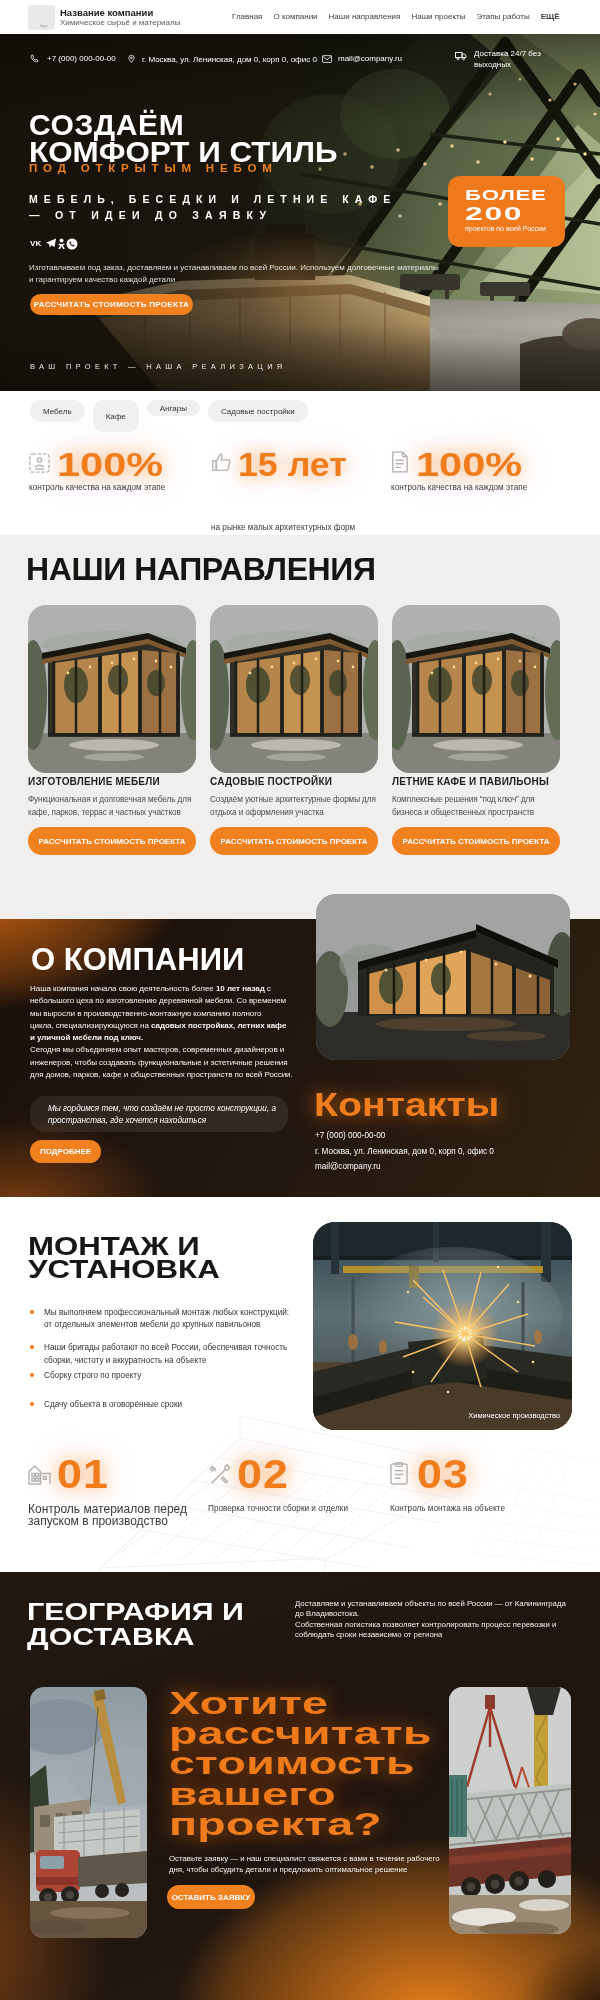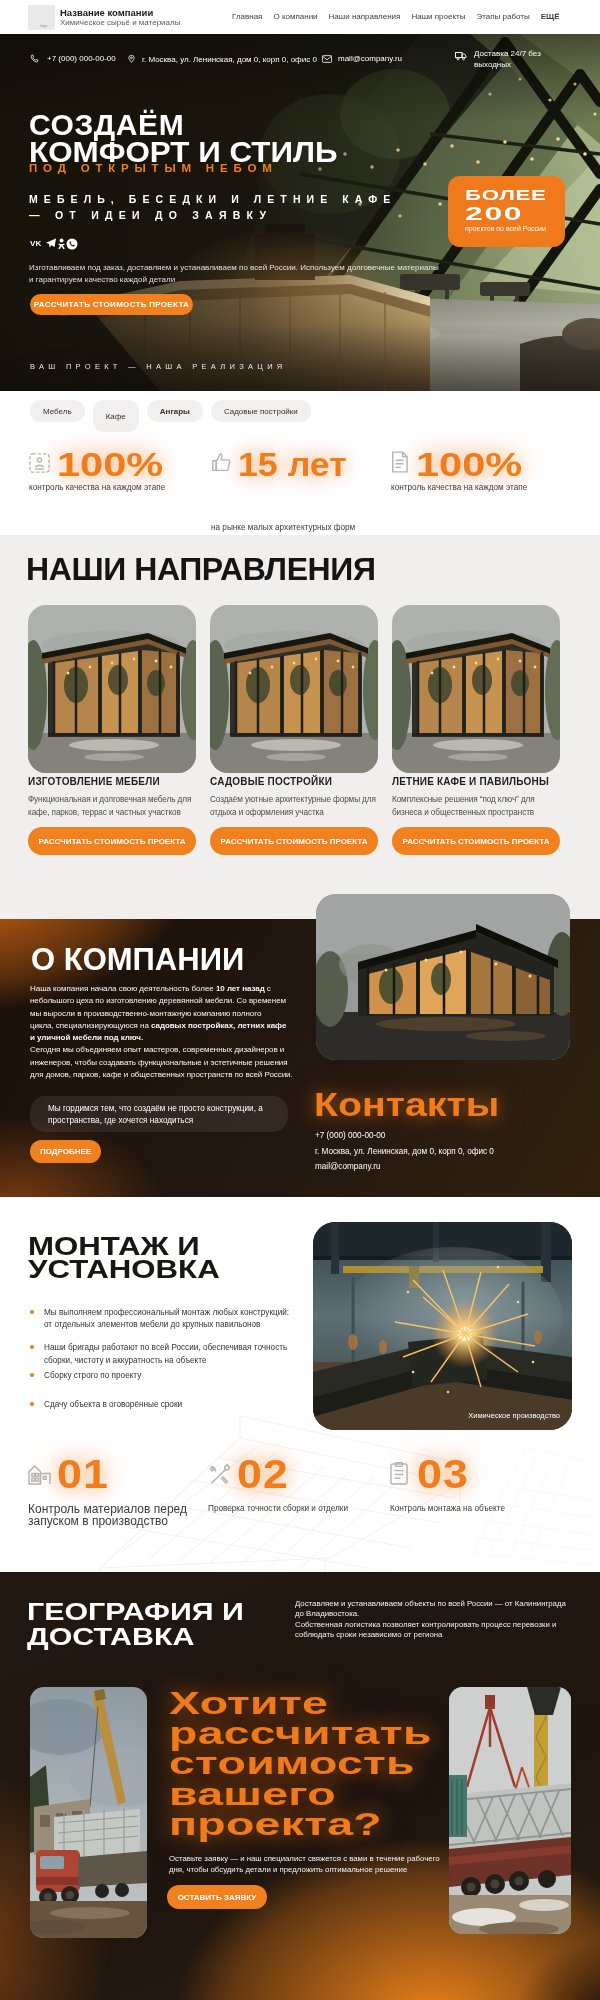--- a/index.html
+++ b/index.html
@@ -245,21 +245,21 @@
       <div style="position:absolute;left:17px;top:27px;font-size:18.5px;font-weight:bold;letter-spacing:1px;transform:scaleX(1.72);transform-origin:left top;">200</div>
       <div style="position:absolute;left:17px;top:49px;font-size:7px;">проектов по всей России</div>
     </div>
 
     <div class="abs" style="left:30px;top:328px;font-size:7.5px;letter-spacing:4.3px;color:rgba(255,255,255,.9);">ВАШ ПРОЕКТ — НАША РЕАЛИЗАЦИЯ</div>
   </div>
 
   <div class="abs" style="left:30px;top:400px;display:flex;gap:8px;">
     <div style="background:#f1f0ee;border-radius:11px;height:22px;display:flex;align-items:center;padding:0 13px;font-size:8px;color:#333;">Мебель</div>
     <div style="background:#f1f0ee;border-radius:11px;height:32px;display:flex;align-items:center;padding:0 13px;font-size:8px;color:#333;">Кафе</div>
-    <div style="background:#f1f0ee;border-radius:11px;height:22px;display:flex;align-items:center;padding:0 13px;font-size:8px;color:#333;font-weight:bold;">Ангары</div>
+    <div style="background:#f1f0ee;border-radius:11px;height:16px;display:flex;align-items:center;padding:0 13px;font-size:8px;color:#333;">Ангары</div>
     <div style="background:#f1f0ee;border-radius:11px;height:22px;display:flex;align-items:center;padding:0 13px;font-size:8px;color:#333;">Садовые постройки</div>
   </div>
 
   <div class="abs" style="left:29px;top:453px;">
     <svg width="21" height="20" viewBox="0 0 24 23" fill="none" stroke="#b5b5b5" stroke-width="1.6">
         <rect x="1" y="1" width="22" height="21" rx="3" stroke-dasharray="4 2"></rect>
         <circle cx="12" cy="8" r="2.4"></circle>
         <path d="M7 16 q5 -4 10 0"></path>
         <path d="M7 18.5 h10"></path>
       </svg>
@@ -332,21 +332,21 @@
 
   <div class="abs" id="sec-about" style="left:0;top:919px;width:600px;height:278px;background:
     radial-gradient(210px 130px at 3% 104%, rgba(198,95,22,.55), transparent 70%),
     radial-gradient(310px 190px at -6% -16%, rgba(236,115,20,.95), rgba(236,115,20,.3) 55%, transparent 72%),
     linear-gradient(120deg,#1b1008 0%, #231810 55%, #31220f 100%);"></div>
 
   <div class="abs" style="left:31px;top:942px;font-size:31px;font-weight:bold;color:#fff;letter-spacing:0;">О КОМПАНИИ</div>
 
   <div class="abs" style="left:30px;top:983px;font-size:8px;line-height:12.3px;color:rgba(255,255,255,.96);white-space:nowrap;letter-spacing:-.05px;">Наша компания начала свою деятельность более <b>10 лет назад</b> с<br>небольшого цеха по изготовлению деревянной мебели. Со временем<br>мы выросли в производственно-монтажную компанию полного<br>цикла, специализирующуюся на <b>садовых постройках, летних кафе</b><br><b>и уличной мебели под ключ.</b><br>Сегодня мы объединяем опыт мастеров, современных дизайнеров и<br>инженеров, чтобы создавать функциональные и эстетичные решения<br>для домов, парков, кафе и общественных пространств по всей России.</div>
 
-  <div class="abs" style="left:30px;top:1096px;width:258px;height:36px;background:rgba(255,255,255,.08);border-radius:15px;color:#fff;font-size:8.2px;line-height:12px;padding:7px 0 0 18px;">Мы гордимся тем, что создаём не просто конструкции, а<br>пространства, где хочется находиться</div>
+  <div class="abs" style="left:30px;top:1096px;width:258px;height:36px;background:rgba(255,255,255,.08);border-radius:15px;color:#fff;font-size:8.2px;line-height:12px;padding:7px 0 0 18px;font-style:italic;">Мы гордимся тем, что создаём не просто конструкции, а<br>пространства, где хочется находиться</div>
 
   <div class="abs btn" style="left:30px;top:1140px;width:71px;height:23px;border-radius:12px;font-size:8px;">ПОДРОБНЕЕ</div>
 
   <div class="abs" style="left:316px;top:894px;width:254px;height:166px;border-radius:20px;overflow:hidden;">
     <svg width="254" height="166" viewBox="0 0 254 166">
       <rect width="254" height="166" fill="#97999a"></rect>
       <rect width="254" height="60" fill="#a2a4a3"></rect>
       <rect y="118" width="254" height="48" fill="#2e2c28"></rect>
       <ellipse cx="14" cy="95" rx="18" ry="38" fill="#565d4c"></ellipse>
       <ellipse cx="246" cy="80" rx="16" ry="42" fill="#4a5140"></ellipse>
@@ -585,21 +585,21 @@
       <rect y="214" width="117" height="37" fill="#66543f"></rect>
       <ellipse cx="60" cy="226" rx="40" ry="6" fill="#86715a"></ellipse>
       <ellipse cx="25" cy="240" rx="30" ry="7" fill="#5f4e3c"></ellipse>
     </svg>
   </div>
 
   <div class="abs glow-orange" style="left:169px;top:1688px;font-size:32px;line-height:30.2px;font-weight:bold;letter-spacing:.2px;transform:scaleX(1.45);transform-origin:left top;">Хотите<br>рассчитать<br>стоимость<br>вашего<br>проекта?</div>
 
   <div class="abs" style="left:169px;top:1853px;width:276px;font-size:7.8px;line-height:11px;color:rgba(255,255,255,.95);">Оставьте заявку — и наш специалист свяжется с вами в течение рабочего дня, чтобы обсудить детали и предложить оптимальное решение</div>
 
-  <div class="abs btn" style="left:167px;top:1885px;width:100px;height:24px;border-radius:12px;font-size:8px;">ОСТАВИТЬ ЗАЯВКУ</div>
+  <div class="abs btn" style="left:167px;top:1885px;width:88px;height:24px;border-radius:12px;font-size:8px;">ОСТАВИТЬ ЗАЯВКУ</div>
 
   <div class="abs" style="left:449px;top:1687px;width:122px;height:247px;border-radius:14px;overflow:hidden;">
     <svg width="122" height="247" viewBox="0 0 122 247">
       <rect width="122" height="247" fill="#c6c9c8"></rect>
       <rect width="122" height="110" fill="#cdd0cf"></rect>
       <rect x="85" y="0" width="14" height="160" fill="#c2a035"></rect>
       <g stroke="#a3872c" stroke-width="1.5">
           <line x1="87" y1="10" x2="97" y2="30"></line>
           <line x1="97" y1="30" x2="87" y2="50"></line>
           <line x1="87" y1="50" x2="97" y2="70"></line>

